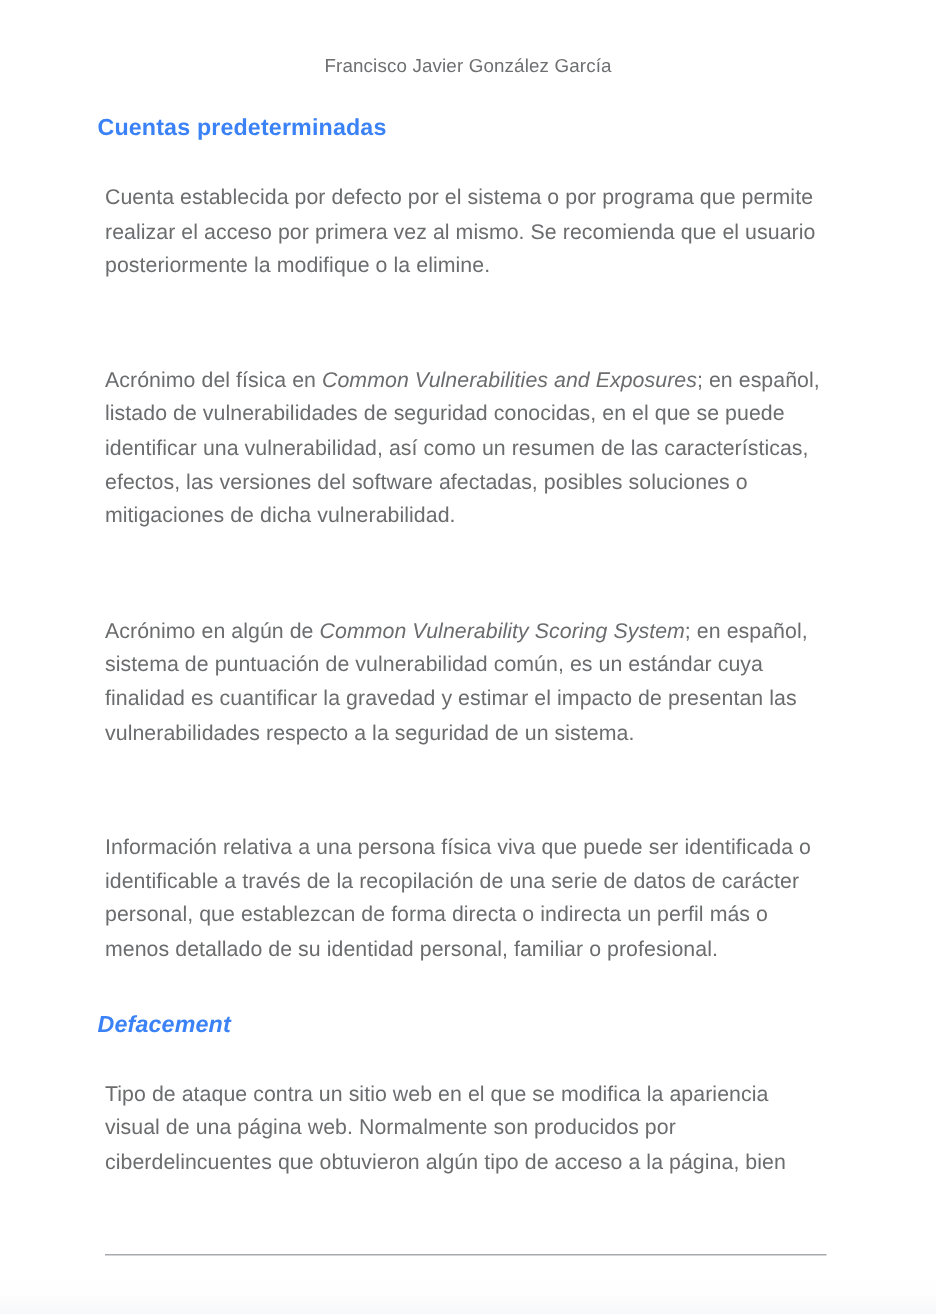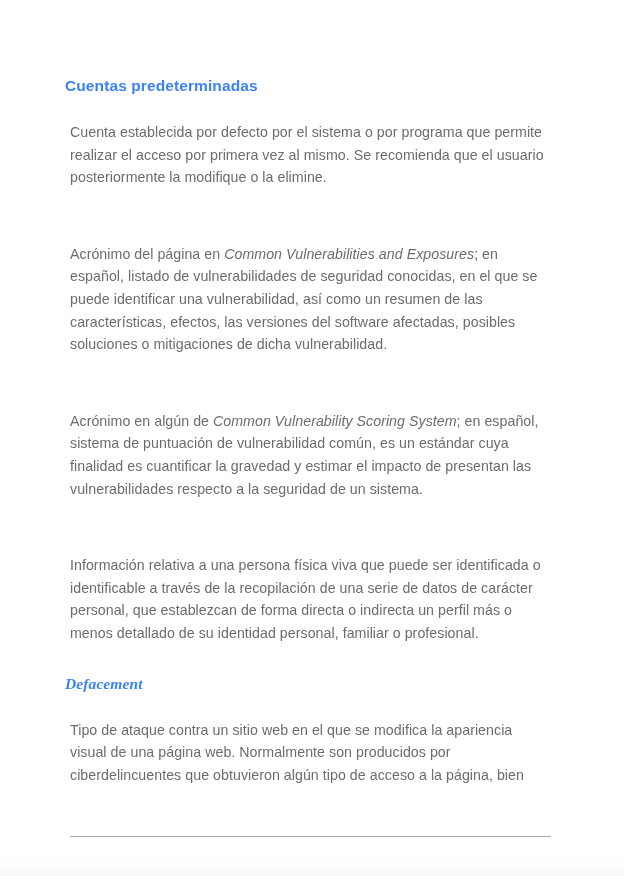--- a/index.html
+++ b/index.html
@@ -58,21 +58,20 @@
     font-weight: bold;
     color: #3b82f6;
     margin: 0;
     padding: 0;
     line-height: 20px;
     letter-spacing: 0.1px;
   }
 
   h2.section-heading.italic {
     font-style: italic;
-    font-family: Liberation Serif, serif;
   }
 
   .body-text {
     font-size: 14.2px;
     line-height: 22.6px;
     color: #6b6c6e;
     margin: 5px;
     padding: 0;
     letter-spacing: 0.05px;
   }
@@ -103,30 +102,31 @@
     color: #6d6e70;
     line-height: 16px;
     letter-spacing: 0.1px;
   }
 </style>
 </head>
 <body>
 
 <div class="page">
 
+  <div class="running-header">Francisco Javier González García</div>
 
   <div class="content">
 
     <h2 class="section-heading">Cuentas predeterminadas</h2>
     <div class="gap-heading-to-text"></div>
     <p class="body-text"><span>Cuenta establecida por defecto por el sistema o por programa que permite realizar el acceso por primera vez al mismo. Se recomienda que el usuario posteriormente la modifique o la elimine.</span><em></em><span></span></p>
     <div class="gap-text-to-heading"></div>
 
     <div class="gap-heading-to-text"></div>
-    <p class="body-text"><span>Acrónimo del página en </span><em>Common Vulnerabilities and Exposures</em><span>; en español, listado de vulnerabilidades de seguridad conocidas, en el que se puede identificar una vulnerabilidad, así como un resumen de las características, efectos, las versiones del software afectadas, posibles soluciones o mitigaciones de dicha vulnerabilidad.</span></p>
+    <p class="body-text"><span>Acrónimo del física en </span><em>Common Vulnerabilities and Exposures</em><span>; en español, listado de vulnerabilidades de seguridad conocidas, en el que se puede identificar una vulnerabilidad, así como un resumen de las características, efectos, las versiones del software afectadas, posibles soluciones o mitigaciones de dicha vulnerabilidad.</span></p>
     <div class="gap-text-to-heading"></div>
 
     <div class="gap-heading-to-text"></div>
     <p class="body-text"><span>Acrónimo en algún de </span><em>Common Vulnerability Scoring System</em><span>; en español, sistema de puntuación de vulnerabilidad común, es un estándar cuya finalidad es cuantificar la gravedad y estimar el impacto de presentan las vulnerabilidades respecto a la seguridad de un sistema.</span></p>
     <div class="gap-text-to-heading"></div>
 
     <div class="gap-heading-to-text"></div>
     <p class="body-text"><span>Información relativa a una persona física viva que puede ser identificada o identificable a través de la recopilación de una serie de datos de carácter personal, que establezcan de forma directa o indirecta un perfil más o menos detallado de su identidad personal, familiar o profesional.</span><em></em><span></span></p>
     <div class="gap-text-to-heading"></div>
 

